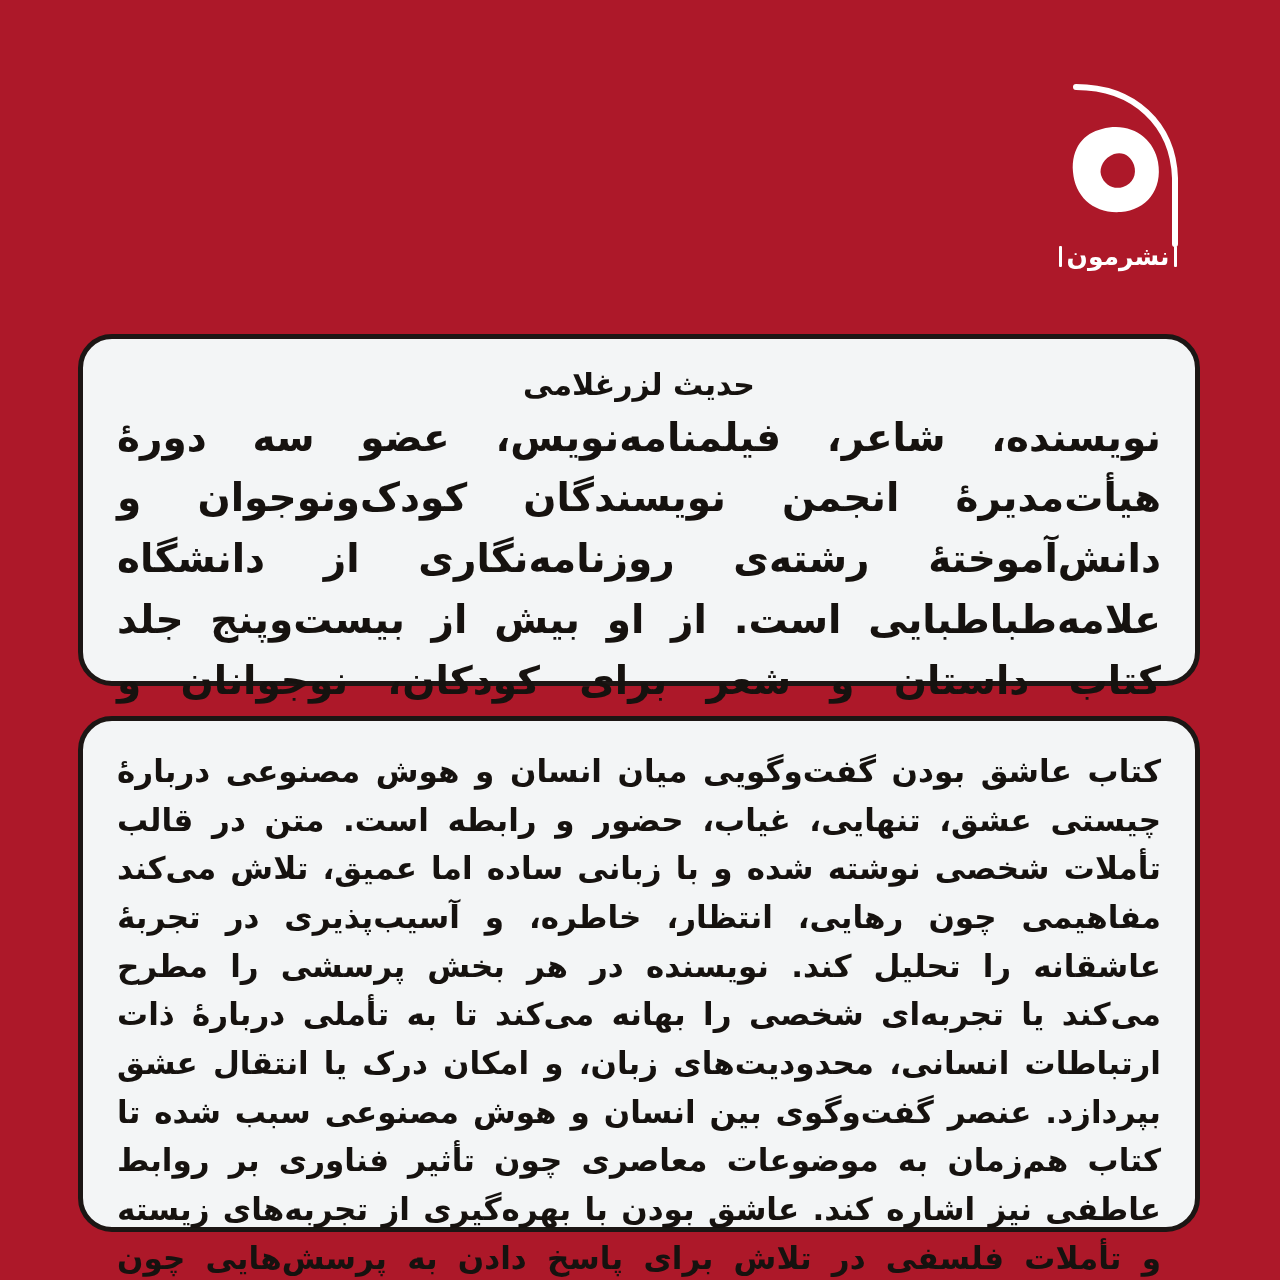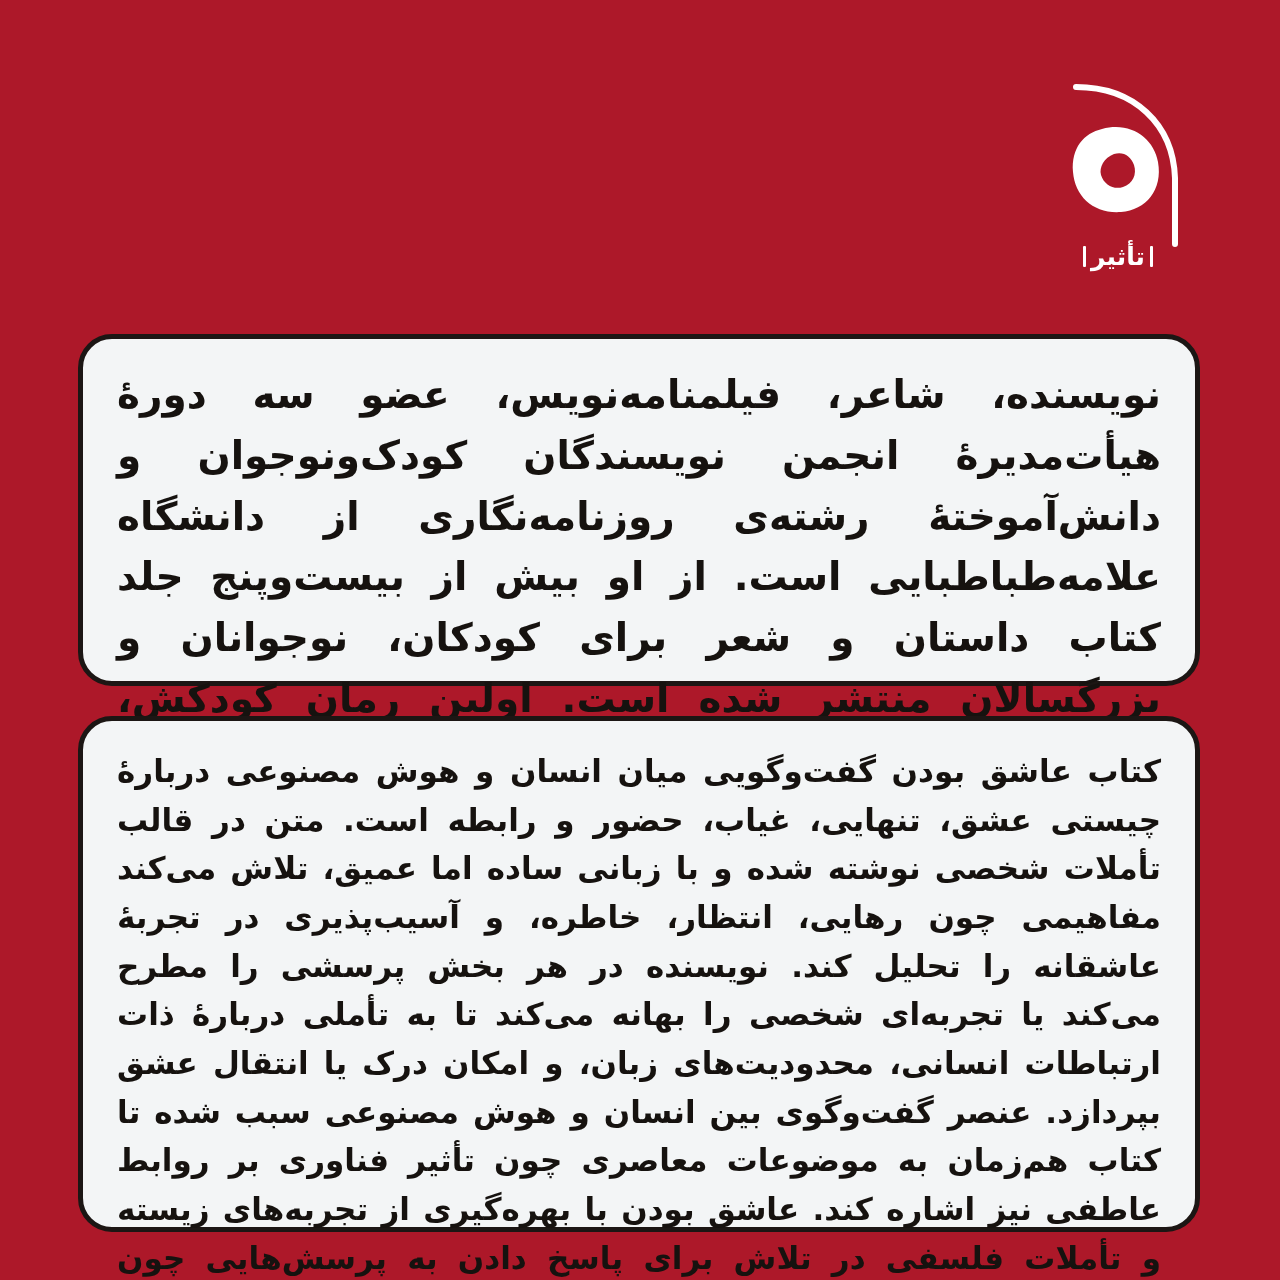--- a/index.html
+++ b/index.html
@@ -105,24 +105,25 @@
 <body>
 
 <div class="logo-block">
   <svg class="logo-mark" viewBox="0 0 160 215" aria-hidden="true">
     <path d="M34 29 C92 29 131 66 133 120 L133 186" fill="none" stroke="#ffffff" stroke-width="6" stroke-linecap="round"></path>
     <path d="M60 71 C88 63 112 80 116 104 C121 132 104 152 79 154 C52 156 33 139 31 114 C29 90 42 75 60 71 Z
              M72 96 C62 100 57 109 59 117 C62 127 72 132 81 129 C91 126 95 116 92 107 C89 98 81 93 72 96 Z" fill="#ffffff" fill-rule="evenodd"></path>
   </svg>
   <div class="logo-wordmark">
     <span class="bar"></span>
-    <span class="word">تأثیر</span>
+    <span class="word">نشرمون</span>
     <span class="bar"></span>
   </div>
 </div>
 
 <div class="card" id="card-bio">
+  <p class="card-title">حدیث لزرغلامی</p>
   <p class="card-body">نویسنده، شاعر، فیلمنامه‌نویس، عضو سه دورهٔ هیأت‌مدیرهٔ انجمن نویسندگان کودک‌ونوجوان و دانش‌آموختهٔ رشته‌ی روزنامه‌نگاری از دانشگاه علامه‌طباطبایی است. از او بیش از بیست‌وپنج جلد کتاب داستان و شعر برای کودکان، نوجوانان و بزرگسالان منتشر شده است. اولین رمان کودکش، روبی، برنده‌ی لوح زرین و دیپلم افتخار از جشنواره‌ی کتاب کانون پرورش فکری کودکان و نوجوانان شد.</p>
 </div>
 
 <div class="card" id="card-desc">
   <p class="card-body">کتاب عاشق بودن گفت‌وگویی میان انسان و هوش مصنوعی دربارهٔ چیستی عشق، تنهایی، غیاب، حضور و رابطه است. متن در قالب تأملات شخصی نوشته شده و با زبانی ساده اما عمیق، تلاش می‌کند مفاهیمی چون رهایی، انتظار، خاطره، و آسیب‌پذیری در تجربهٔ عاشقانه را تحلیل کند. نویسنده در هر بخش پرسشی را مطرح می‌کند یا تجربه‌ای شخصی را بهانه می‌کند تا به تأملی دربارهٔ ذات ارتباطات انسانی، محدودیت‌های زبان، و امکان درک یا انتقال عشق بپردازد. عنصر گفت‌وگوی بین انسان و هوش مصنوعی سبب شده تا کتاب هم‌زمان به موضوعات معاصری چون تأثیر فناوری بر روابط عاطفی نیز اشاره کند. عاشق بودن با بهره‌گیری از تجربه‌های زیسته و تأملات فلسفی در تلاش برای پاسخ دادن به پرسش‌هایی چون چیستی عشق و دوست داشتن است.</p>
 </div>
 
 </body></html>

